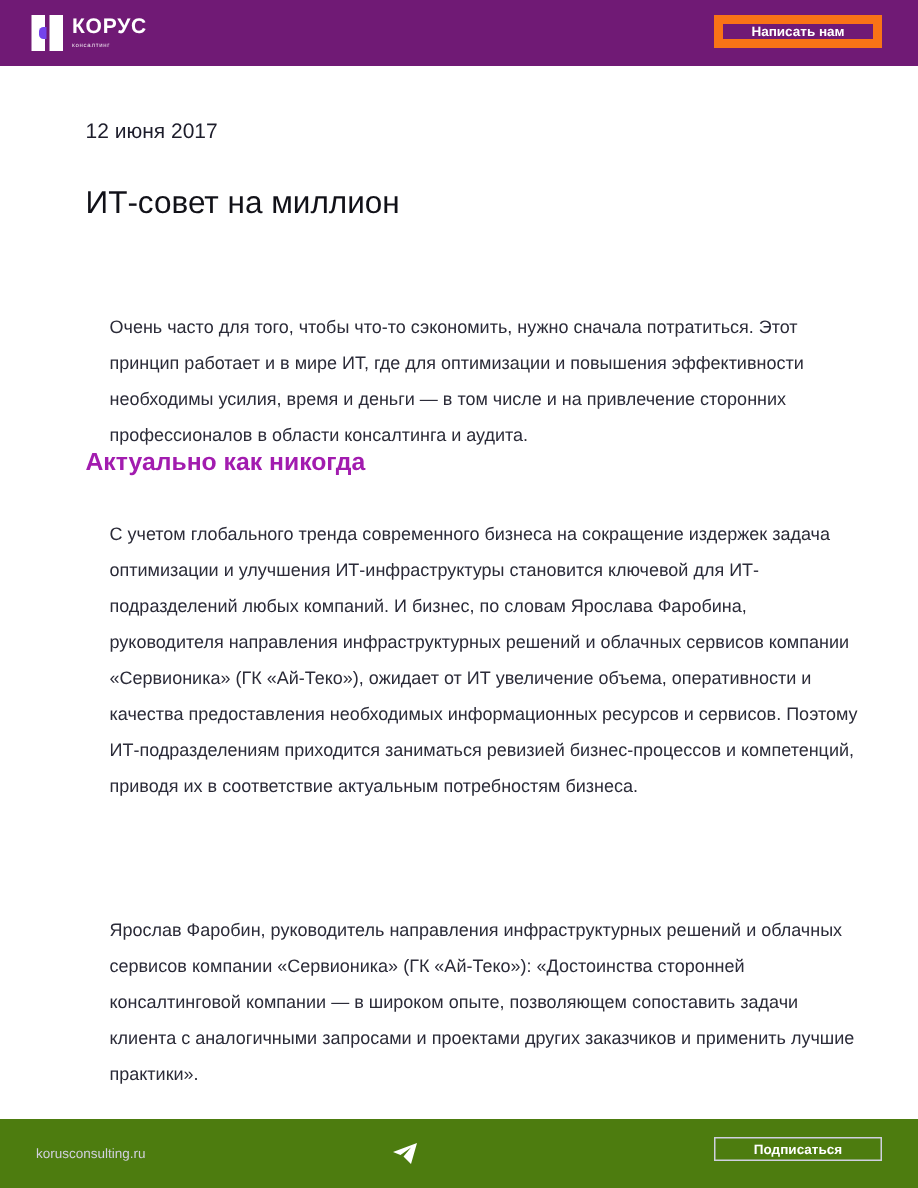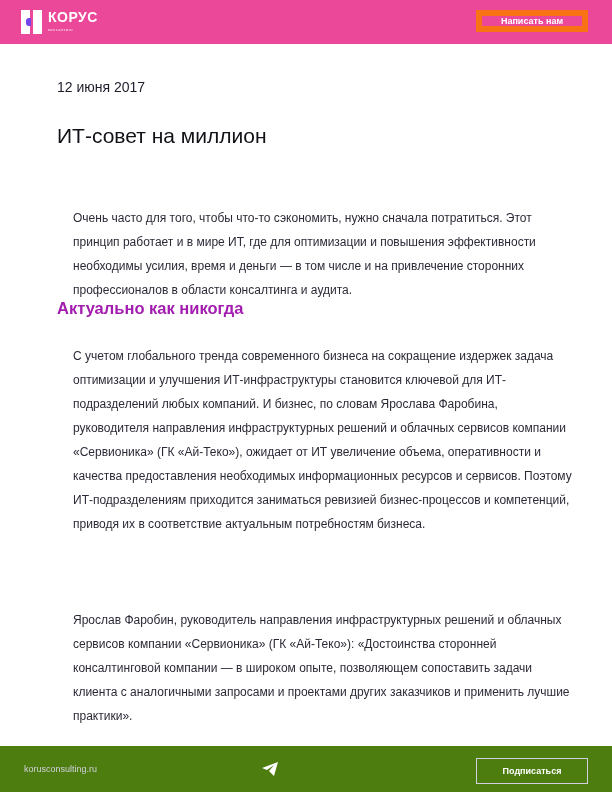--- a/index.html
+++ b/index.html
@@ -1,38 +1,38 @@
 <!DOCTYPE html>
 <html><head>
   <meta charset="utf-8">
   <style>
     html, body { margin:0; padding:0; }
     body { width:612px; height:792px; position:relative; background:#ffffff; font-family:"Liberation Sans", sans-serif; color:#1d1d2b; overflow:hidden; }
-    .header { position:absolute; left:0; top:0; width:612px; height:44px; background:#ec4899; }
+    .header { position:absolute; left:0; top:0; width:612px; height:44px; background:#701a75; }
     .logo { position:absolute; left:21px; top:10px; display:flex; align-items:flex-start; }
     .logo-mark { width:22px; height:24px; position:relative; }
     .logo-mark .l { position:absolute; left:0; top:0; width:9px; height:24px; background:#fff; }
     .logo-mark .r { position:absolute; left:12px; top:0; width:9px; height:24px; background:#fff; }
     .logo-mark .n { position:absolute; left:5px; top:8px; width:5px; height:8px; background:#7444ec; border-radius:3px 0 0 3px; }
     .logo-text { margin-left:5px; display:flex; flex-direction:column; }
     .logo-name { color:#fff; font-weight:bold; font-size:14px; letter-spacing:0.5px; line-height:15px; }
     .logo-sub { color:#fff; font-size:4px; letter-spacing:0.5px; margin-top:2px; opacity:0.9; }
     .btn-header { position:absolute; left:476px; top:10px; width:112px; height:22px; border:6px solid #f97316; box-sizing:border-box; color:#fff; font-size:9px; font-weight:bold; display:flex; align-items:center; justify-content:center; }
     .date { position:absolute; left:57px; top:79px; font-size:14px; color:#1d1d2b; }
     .title { position:absolute; left:57px; top:124px; font-size:21px; font-weight:normal; color:#111118; margin:0; }
     .p { position:absolute; left:57px; width:500px; font-size:12px; line-height:24px; color:#2b2b38; margin:16px; }
     .p1 { top:190px; }
     .h2 { position:absolute; left:57px; top:299px; font-size:16.5px; font-weight:bold; color:#a21caf; margin:0; }
     .p2 { top:328px; }
     .p3 { top:592px; }
     .footer { position:absolute; left:0; top:746px; width:612px; height:46px; background:#4d7c0f; }
     .site { position:absolute; left:24px; top:18px; color:#d0d0dc; font-size:9px; }
     .tg-icon { position:absolute; left:262px; top:16px; width:16px; height:14px; }
     .tg-text { position:absolute; left:286px; top:18px; color:#c8c8d4; font-size:8.5px;margin-top:31px; }
-    .btn-sub { position:absolute; left:476px; top:12px; width:112px; height:26px; border:1px solid #d0d0e0; box-sizing:border-box; color:#fff; font-size:9px; font-weight:bold; display:flex; align-items:center; justify-content:center; }
+    .btn-sub { position:absolute; left:476px; top:12px; width:112px; height:16px; border:1px solid #d0d0e0; box-sizing:border-box; color:#fff; font-size:9px; font-weight:bold; display:flex; align-items:center; justify-content:center; }
   </style>
 </head>
 <body>
 
 <div class="header">
   <div class="logo">
     <div class="logo-mark">
       <div class="l"></div>
         <div class="n"></div>
         <div class="r"></div>

